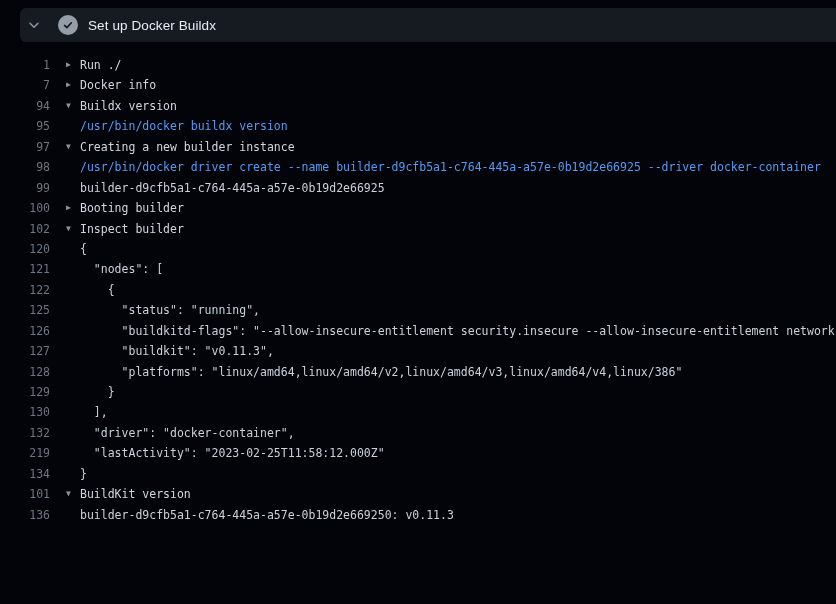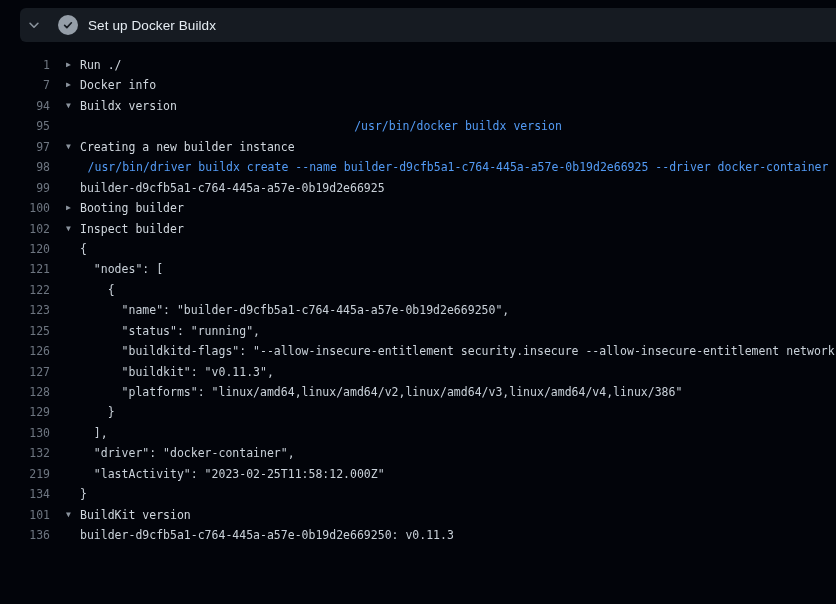--- a/index.html
+++ b/index.html
@@ -70,21 +70,21 @@
     line-height: 20.45px;
     text-align: left;
   }
   .log-row .txt {
     flex: 1;
     overflow: hidden;
     color: #c9d1d9;
   }
   .log-row.group { cursor: pointer; }
   .log-row.group .txt { color: #d0d7de; }
-  .log-row.command .txt { color: #539bf5; text-align: center; }
+  .log-row.command .txt { color: #539bf5; }
 </style>
 </head>
 <body>
 
 <div class="step-header">
   <span class="chevron">
     <svg width="14" height="14" viewBox="0 0 16 16" fill="none">
       <path d="M3.5 6l4.5 4.5L12.5 6" stroke="currentColor" stroke-width="1.8" stroke-linecap="round" stroke-linejoin="round"></path>
     </svg>
   </span>
@@ -95,28 +95,27 @@
   </span>
   <span class="step-title">Set up Docker Buildx</span>
 </div>
 
 <div class="log-area" id="log-area">
     <div class="log-row group"><span class="ln">1</span><span class="arrow">▶</span><span class="txt">Run ./</span></div>
     <div class="log-row group"><span class="ln">7</span><span class="arrow">▶</span><span class="txt">Docker info</span></div>
     <div class="log-row group"><span class="ln">94</span><span class="arrow">▼</span><span class="txt">Buildx version</span></div>
     <div class="log-row command"><span class="ln">95</span><span class="arrow"></span><span class="txt">/usr/bin/docker buildx version</span></div>
     <div class="log-row group"><span class="ln">97</span><span class="arrow">▼</span><span class="txt">Creating a new builder instance</span></div>
-    <div class="log-row command"><span class="ln">98</span><span class="arrow"></span><span class="txt">/usr/bin/driver buildx create --name builder-d9cfb5a1-c764-445a-a57e-0b19d2e66925 --driver docker-container</span></div>
+    <div class="log-row command"><span class="ln">98</span><span class="arrow"></span><span class="txt">/usr/bin/docker driver create --name builder-d9cfb5a1-c764-445a-a57e-0b19d2e66925 --driver docker-container</span></div>
     <div class="log-row output"><span class="ln">99</span><span class="arrow"></span><span class="txt">builder-d9cfb5a1-c764-445a-a57e-0b19d2e66925</span></div>
     <div class="log-row group"><span class="ln">100</span><span class="arrow">▶</span><span class="txt">Booting builder</span></div>
     <div class="log-row group"><span class="ln">102</span><span class="arrow">▼</span><span class="txt">Inspect builder</span></div>
     <div class="log-row output"><span class="ln">120</span><span class="arrow"></span><span class="txt">{</span></div>
     <div class="log-row output"><span class="ln">121</span><span class="arrow"></span><span class="txt">  "nodes": [</span></div>
     <div class="log-row output"><span class="ln">122</span><span class="arrow"></span><span class="txt">    {</span></div>
-    <div class="log-row output"><span class="ln">123</span><span class="arrow"></span><span class="txt">      "name": "builder-d9cfb5a1-c764-445a-a57e-0b19d2e669250",</span></div>
     <div class="log-row output"><span class="ln">125</span><span class="arrow"></span><span class="txt">      "status": "running",</span></div>
     <div class="log-row output"><span class="ln">126</span><span class="arrow"></span><span class="txt">      "buildkitd-flags": "--allow-insecure-entitlement security.insecure --allow-insecure-entitlement network</span></div>
     <div class="log-row output"><span class="ln">127</span><span class="arrow"></span><span class="txt">      "buildkit": "v0.11.3",</span></div>
     <div class="log-row output"><span class="ln">128</span><span class="arrow"></span><span class="txt">      "platforms": "linux/amd64,linux/amd64/v2,linux/amd64/v3,linux/amd64/v4,linux/386"</span></div>
     <div class="log-row output"><span class="ln">129</span><span class="arrow"></span><span class="txt">    }</span></div>
     <div class="log-row output"><span class="ln">130</span><span class="arrow"></span><span class="txt">  ],</span></div>
     <div class="log-row output"><span class="ln">132</span><span class="arrow"></span><span class="txt">  "driver": "docker-container",</span></div>
     <div class="log-row output"><span class="ln">219</span><span class="arrow"></span><span class="txt">  "lastActivity": "2023-02-25T11:58:12.000Z"</span></div>
     <div class="log-row output"><span class="ln">134</span><span class="arrow"></span><span class="txt">}</span></div>
     <div class="log-row group"><span class="ln">101</span><span class="arrow">▼</span><span class="txt">BuildKit version</span></div>

